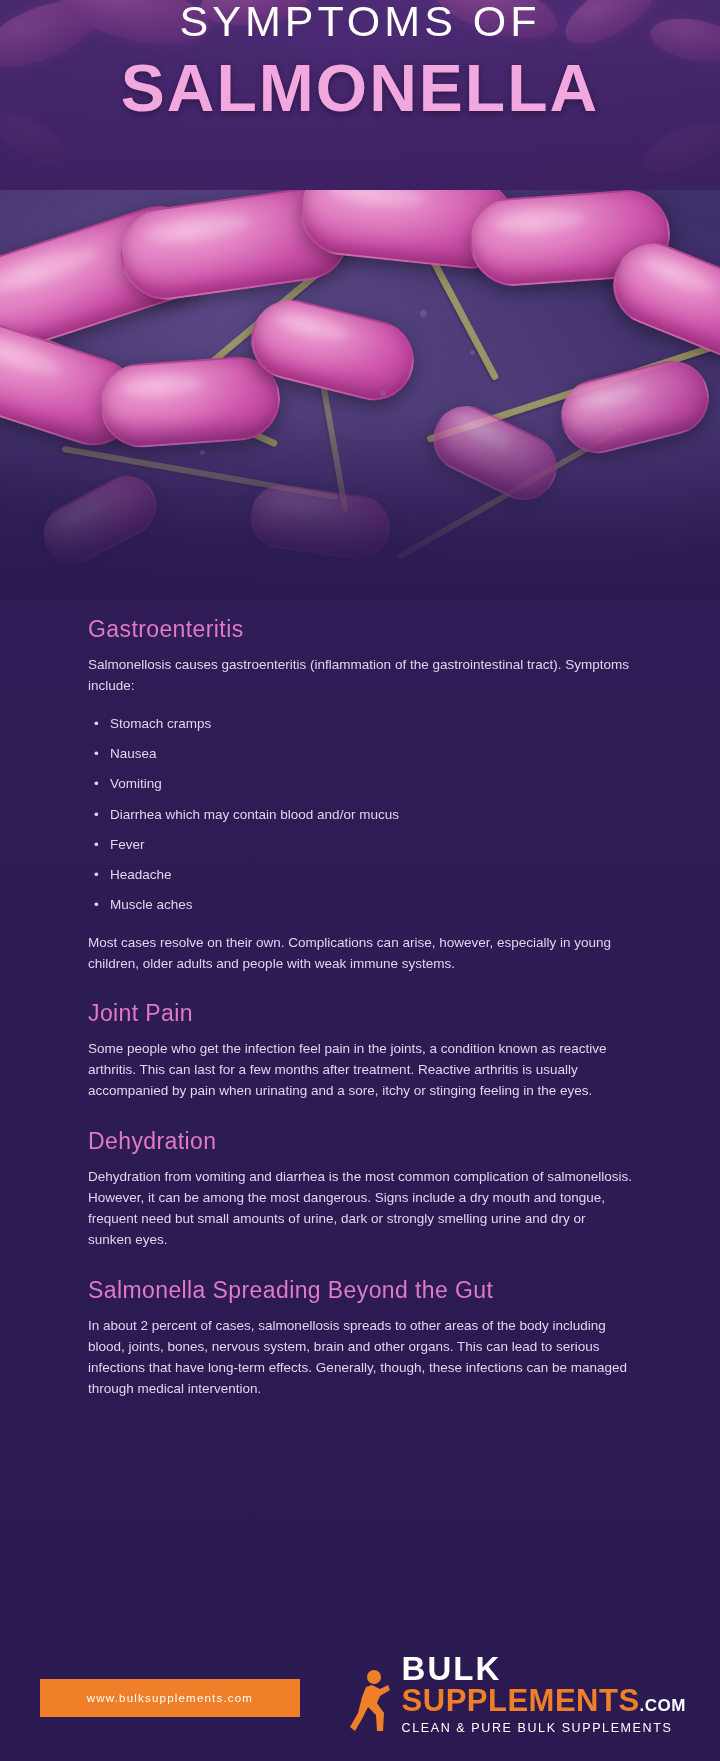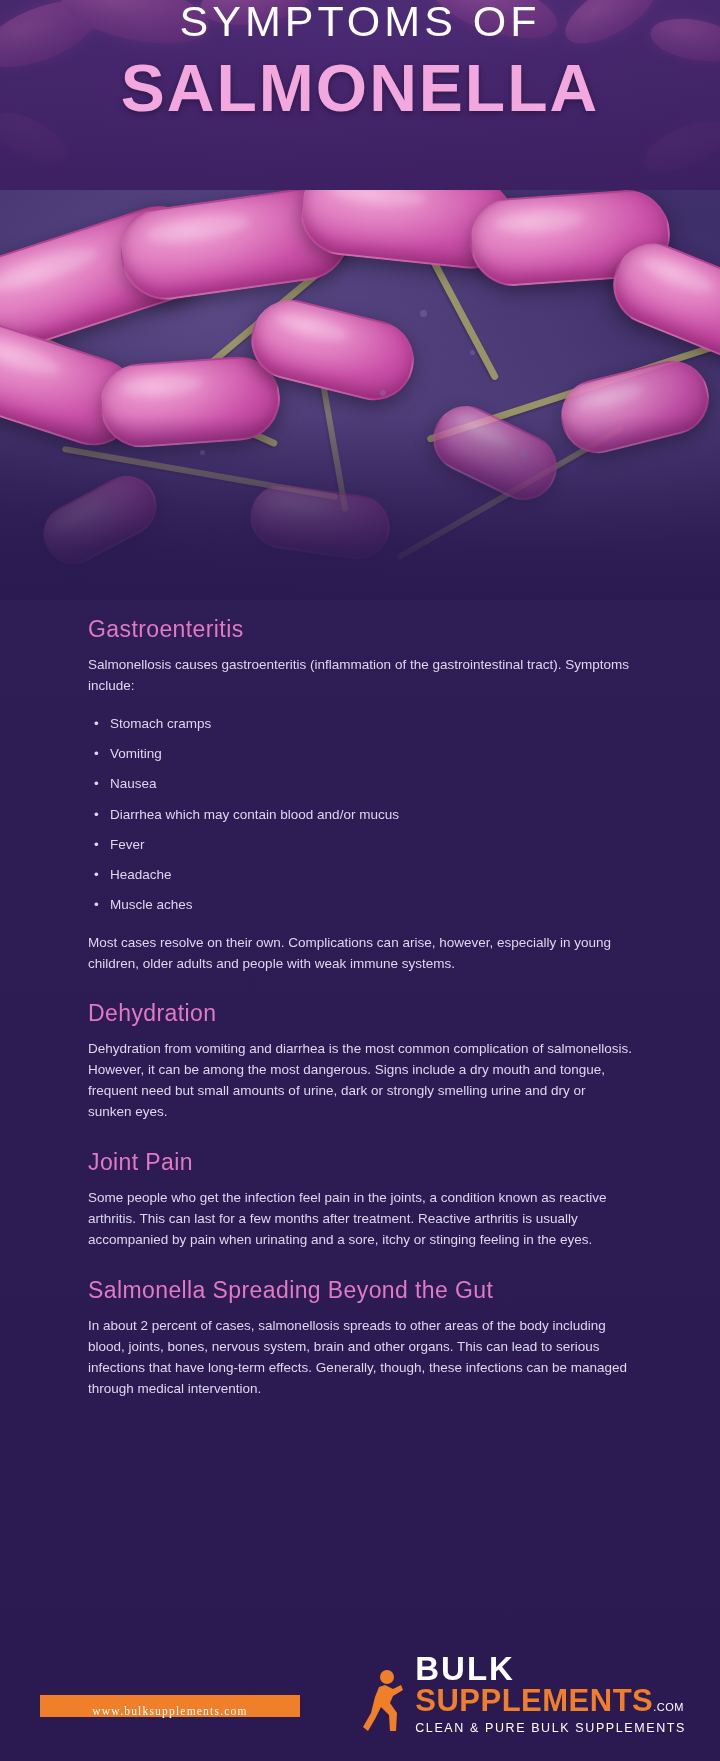--- a/index.html
+++ b/index.html
@@ -166,26 +166,25 @@
   .footer {
     position: absolute;
     left: 0; right: 0; bottom: 0;
     height: 118px;
   }
   .url-bar {
     position: absolute;
     left: 40px;
     bottom: 44px;
     width: 260px;
-    height: 22px;
+    height: 38px;
     background: #f07f2a;
     display: flex;
-    align-items: flex-end;
+    align-items: center;
     justify-content: center;
-    font-family: Liberation Serif, serif;
   }
   .url-bar span {
     color: #ffffff;
     font-size: 11.5px;
     letter-spacing: 1.2px;
   }
   .brand {
     position: absolute;
     right: 34px;
     bottom: 26px;
@@ -208,22 +207,22 @@
   }
   .brand-supp {
     color: #f07f2a;
     font-size: 31px;
     font-weight: bold;
     letter-spacing: .5px;
     line-height: 1.05;
   }
   .brand-com {
     color: #ffffff;
-    font-size: 11px;
-    font-weight: normal;
+    font-size: 17px;
+    font-weight: bold;
   }
   .brand-tag {
     color: #ffffff;
     font-size: 12.5px;
     letter-spacing: 1.6px;
     margin-top: 3px;
   }
 </style>
 </head>
 <body>
@@ -279,38 +278,38 @@
     <div class="hero-shade"></div>
   </div>
 
   <div class="content">
 
     <div class="section">
       <h2>Gastroenteritis</h2>
       <p>Salmonellosis causes gastroenteritis (inflammation of the gastrointestinal tract). Symptoms include:</p>
       <ul>
         <li>Stomach cramps</li>
+        <li>Nausea</li>
         <li>Vomiting</li>
-        <li>Nausea</li>
         <li>Diarrhea which may contain blood and/or mucus</li>
         <li>Fever</li>
         <li>Headache</li>
         <li>Muscle aches</li>
       </ul>
       <p>Most cases resolve on their own. Complications can arise, however, especially in young children, older adults and people with weak immune systems.</p>
     </div>
 
     <div class="section gap-top">
+      <h2>Joint Pain</h2>
+      <p>Some people who get the infection feel pain in the joints, a condition known as reactive arthritis. This can last for a few months after treatment. Reactive arthritis is usually accompanied by pain when urinating and a sore, itchy or stinging feeling in the eyes.</p>
+    </div>
+
+    <div class="section gap-top">
       <h2>Dehydration</h2>
       <p>Dehydration from vomiting and diarrhea is the most common complication of salmonellosis. However, it can be among the most dangerous. Signs include a dry mouth and tongue, frequent need but small amounts of urine, dark or strongly smelling urine and dry or sunken eyes.</p>
-    </div>
-
-    <div class="section gap-top">
-      <h2>Joint Pain</h2>
-      <p>Some people who get the infection feel pain in the joints, a condition known as reactive arthritis. This can last for a few months after treatment. Reactive arthritis is usually accompanied by pain when urinating and a sore, itchy or stinging feeling in the eyes.</p>
     </div>
 
     <div class="section gap-top">
       <h2>Salmonella Spreading Beyond the Gut</h2>
       <p>In about 2 percent of cases, salmonellosis spreads to other areas of the body including blood, joints, bones, nervous system, brain and other organs. This can lead to serious infections that have long-term effects. Generally, though, these infections can be managed through medical intervention.</p>
     </div>
 
   </div>
 
   <div class="footer">

